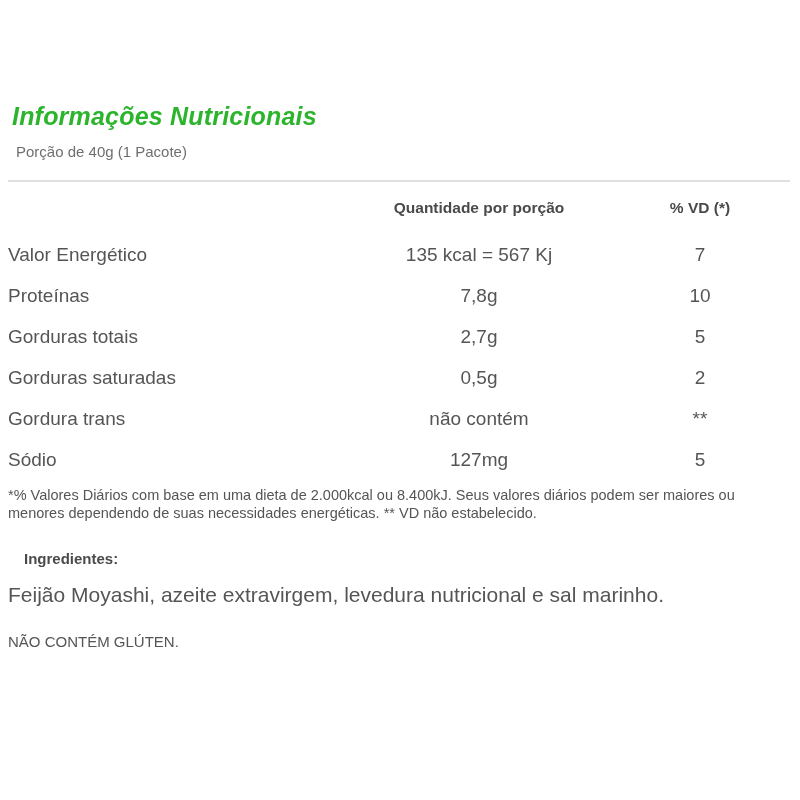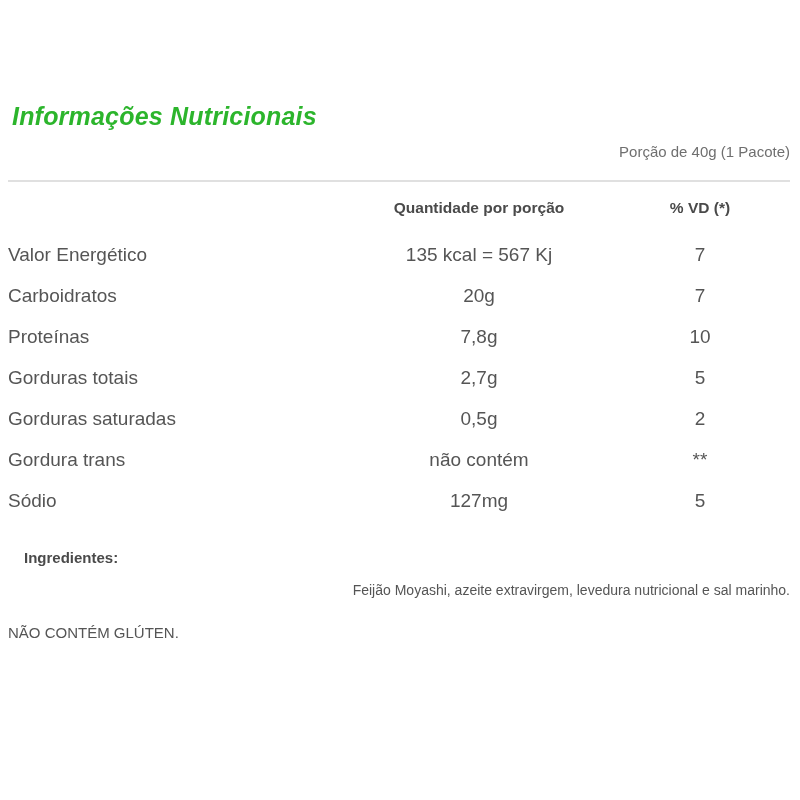--- a/index.html
+++ b/index.html
@@ -21,24 +21,23 @@
 
   .page-title{
     margin:4px;
     font-size:25px;
     font-weight:bold;
     color:var(--green);
     letter-spacing:0.2px;
     font-style:italic;
   }
   .serving{
-    margin:12px 0 0 0;
+    margin:12px 0 0 8px;
     font-size:15px;
     color:var(--muted);
-    text-align:right;
   }
   .divider{
     border:none;
     border-top:2px solid var(--divider);
     margin:20px 0 0 0;
   }
 
   table.nutrition{
     width:782px;
     border-collapse:collapse;
@@ -76,23 +75,22 @@
   }
   .ingredients{ margin:28px 0 0 0; }
   .ingredients-heading{
     margin:16px;
     font-size:15px;
     font-weight:bold;
     color:#4a4a4a;
   }
   .ingredients-text{
     margin:1px 0 0 0;
-    font-size:14px;
+    font-size:21px;
     color:var(--text);
-    text-align:right;
   }
   .gluten{
     margin:26px 0 0 0;
     font-size:15px;
     color:var(--text);
   }
 </style>
 </head>
 <body>
 
@@ -117,25 +115,20 @@
         <th>% VD (*)</th>
       </tr>
     </thead>
     <tbody>
       <tr>
         <td class="label">Valor Energético</td>
         <td class="qty">135 kcal = 567 Kj</td>
         <td class="dv">7</td>
       </tr>
       <tr>
-        <td class="label">Carboidratos</td>
-        <td class="qty">20g</td>
-        <td class="dv">7</td>
-      </tr>
-      <tr>
         <td class="label">Proteínas</td>
         <td class="qty">7,8g</td>
         <td class="dv">10</td>
       </tr>
       <tr>
         <td class="label">Gorduras totais</td>
         <td class="qty">2,7g</td>
         <td class="dv">5</td>
       </tr>
       <tr>
@@ -149,20 +142,21 @@
         <td class="dv">**</td>
       </tr>
       <tr>
         <td class="label">Sódio</td>
         <td class="qty">127mg</td>
         <td class="dv">5</td>
       </tr>
     </tbody>
   </table>
 
+  <p class="footnote">*% Valores Diários com base em uma dieta de 2.000kcal ou 8.400kJ. Seus valores diários podem ser maiores ou menores dependendo de suas necessidades energéticas. ** VD não estabelecido.</p>
 
   <div class="ingredients">
     <p class="ingredients-heading">Ingredientes:</p>
     <p class="ingredients-text">Feijão Moyashi, azeite extravirgem, levedura nutricional e sal marinho.</p>
   </div>
 
   <p class="gluten">NÃO CONTÉM GLÚTEN.</p>
 
 </div>
 

